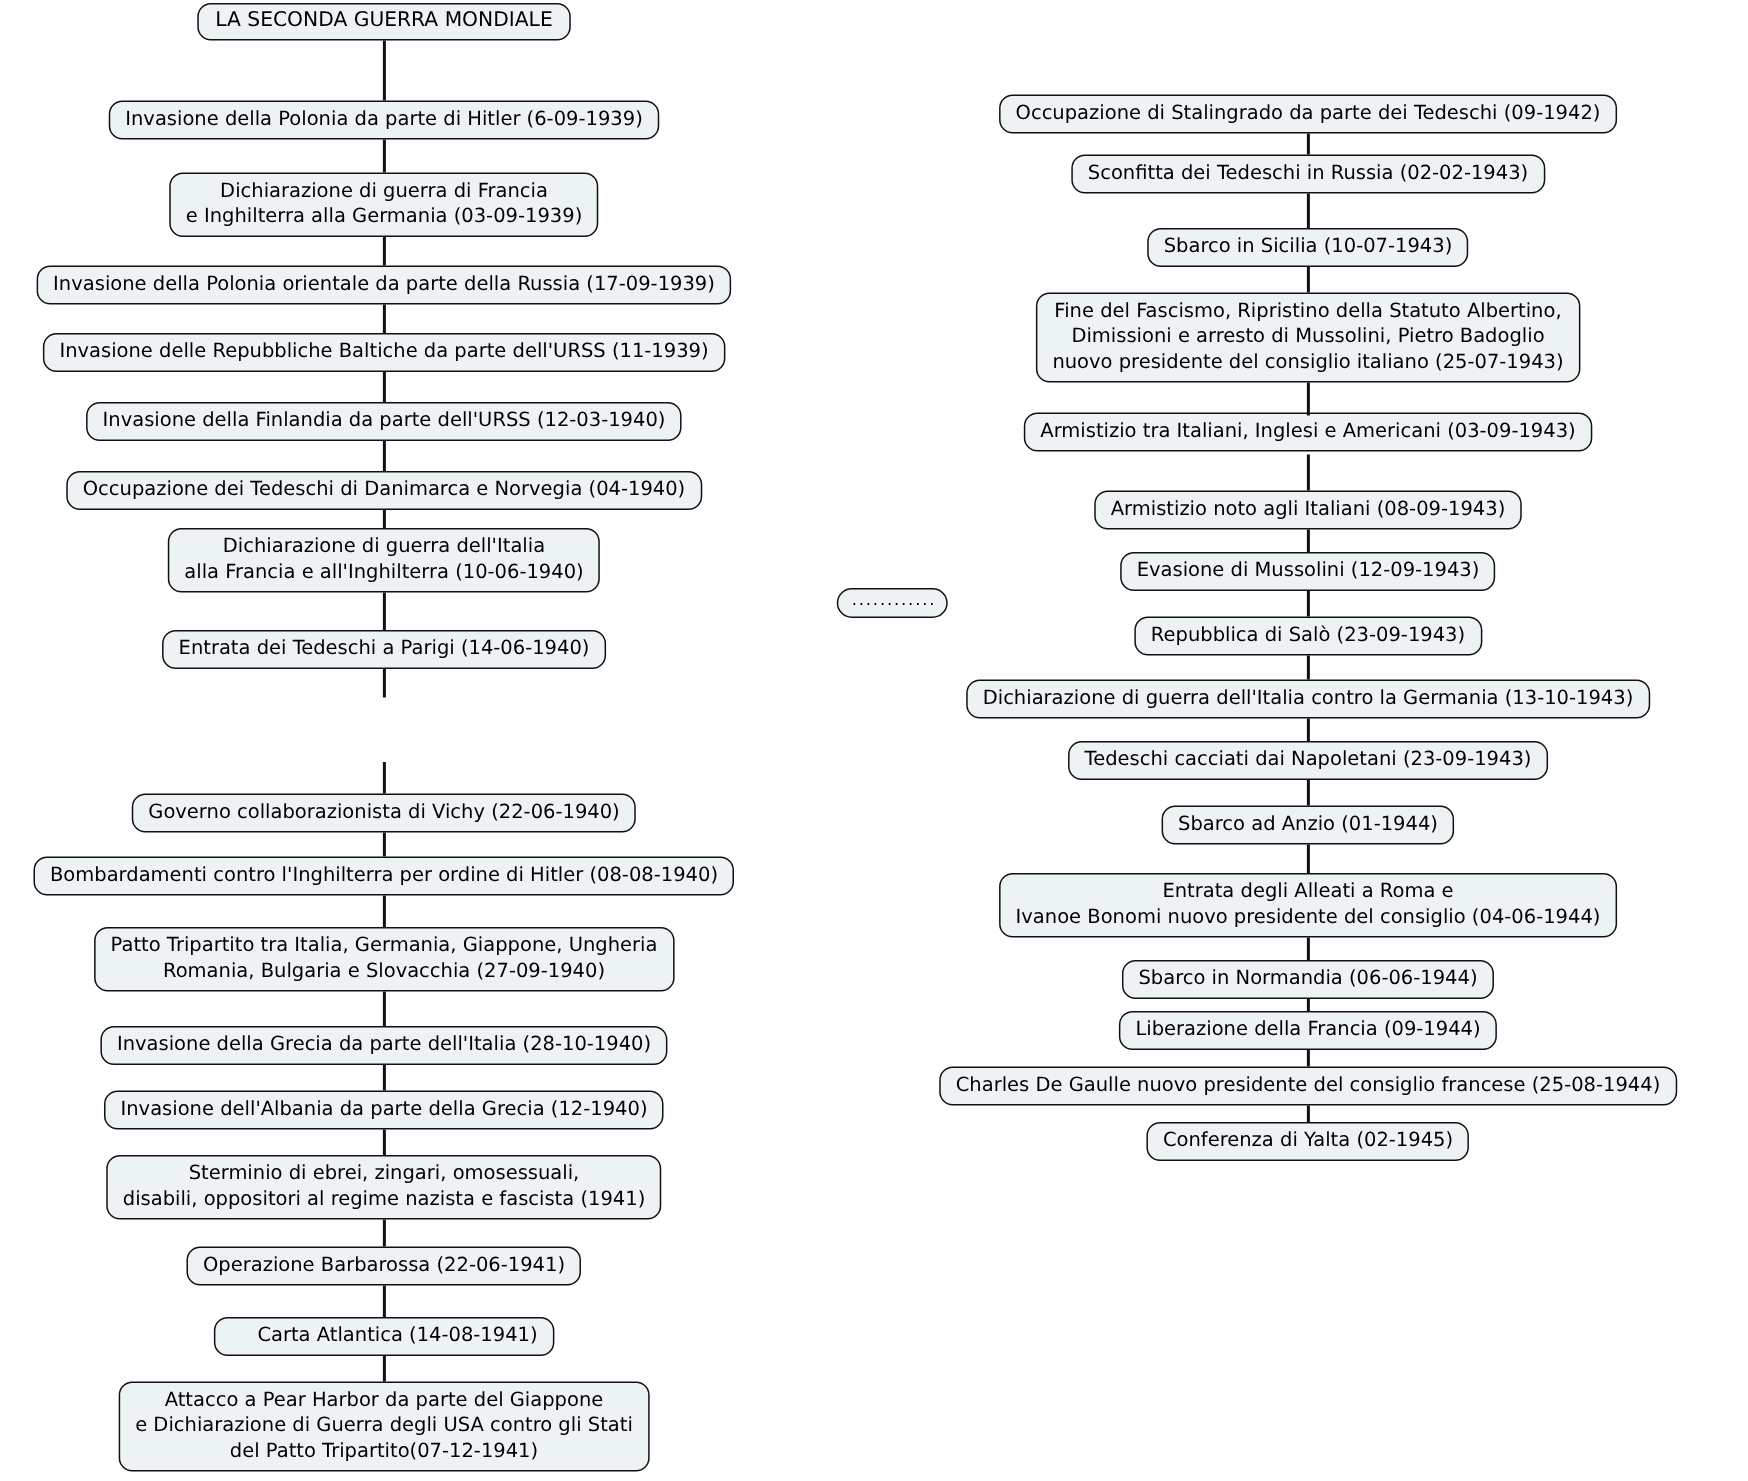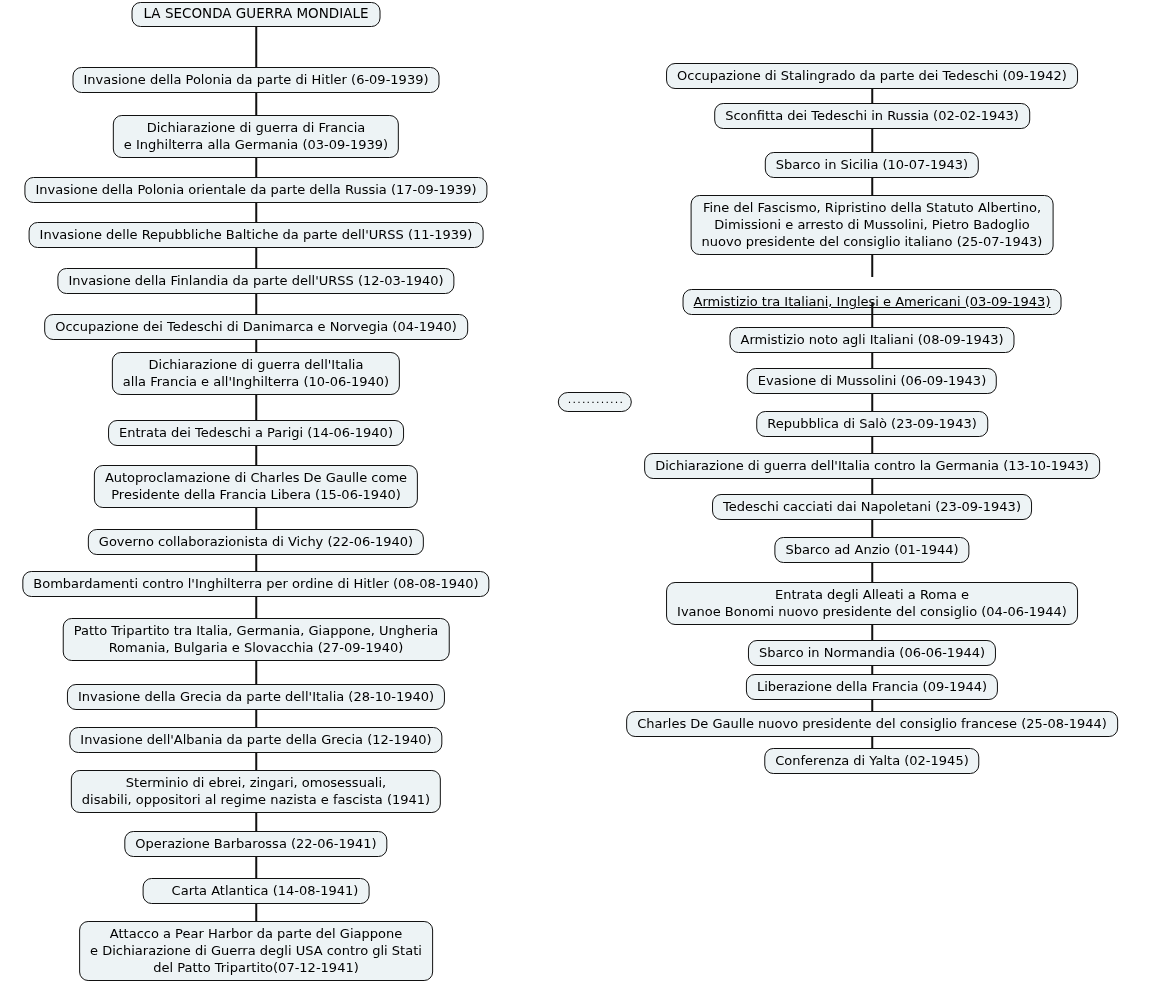--- a/index.html
+++ b/index.html
@@ -52,21 +52,20 @@
 <div id="canvas">
     <div class="node root" style="top: 2px; left: 256px;">LA SECONDA GUERRA MONDIALE</div>
     <div class="node" style="top: 67px; left: 256px;">Invasione della Polonia da parte di Hitler (6-09-1939)</div>
     <div class="node" style="top: 115px; left: 256px; text-align: center;">Dichiarazione di guerra di Francia<br>e Inghilterra alla Germania (03-09-1939)</div>
     <div class="node" style="top: 177px; left: 256px;">Invasione della Polonia orientale da parte della Russia (17-09-1939)</div>
     <div class="node" style="top: 222px; left: 256px;">Invasione delle Repubbliche Baltiche da parte dell'URSS (11-1939)</div>
     <div class="node" style="top: 268px; left: 256px;">Invasione della Finlandia da parte dell'URSS (12-03-1940)</div>
     <div class="node" style="top: 314px; left: 256px;">Occupazione dei Tedeschi di Danimarca e Norvegia (04-1940)</div>
     <div class="node" style="top: 352px; left: 256px;">Dichiarazione di guerra dell'Italia<br>alla Francia e all'Inghilterra (10-06-1940)</div>
     <div class="node" style="top: 420px; left: 256px;">Entrata dei Tedeschi a Parigi (14-06-1940)</div>
-    <div class="node" style="top: 465px; left: 256px;">Autoproclamazione di Charles De Gaulle come<br>Presidente della Francia Libera (15-06-1940)</div>
     <div class="node" style="top: 529px; left: 256px;">Governo collaborazionista di Vichy (22-06-1940)</div>
     <div class="node" style="top: 571px; left: 256px;">Bombardamenti contro l'Inghilterra per ordine di Hitler (08-08-1940)</div>
     <div class="node" style="top: 618px; left: 256px;">Patto Tripartito tra Italia, Germania, Giappone, Ungheria<br>Romania, Bulgaria e Slovacchia (27-09-1940)</div>
     <div class="node" style="top: 684px; left: 256px; text-align: center;">Invasione della Grecia da parte dell'Italia (28-10-1940)</div>
     <div class="node" style="top: 727px; left: 256px;">Invasione dell'Albania da parte della Grecia (12-1940)</div>
     <div class="node" style="top: 770px; left: 256px;">Sterminio di ebrei, zingari, omosessuali,<br>disabili, oppositori al regime nazista e fascista (1941)</div>
     <div class="node" style="top: 831px; left: 256px;">Operazione Barbarossa (22-06-1941)</div>
     <div class="node" style="top: 878px; left: 256px; padding-left: 28px;">Carta Atlantica (14-08-1941)</div>
     <div class="node" style="top: 921px; left: 256px;">Attacco a Pear Harbor da parte del Giappone<br>e Dichiarazione di Guerra degli USA contro gli Stati<br>del Patto Tripartito(07-12-1941)</div>
     <div class="connector" style="top: 27px; left: 256px; height: 40px;"></div>
@@ -84,23 +83,23 @@
     <div class="connector" style="top: 661px; left: 256px; height: 23px;"></div>
     <div class="connector" style="top: 710px; left: 256px; height: 17px;"></div>
     <div class="connector" style="top: 753px; left: 256px; height: 17px;"></div>
     <div class="connector" style="top: 813px; left: 256px; height: 18px;"></div>
     <div class="connector" style="top: 857px; left: 256px; height: 21px;"></div>
     <div class="connector" style="top: 904px; left: 256px; height: 17px;"></div>
     <div class="node" style="top: 63px; left: 872px;">Occupazione di Stalingrado da parte dei Tedeschi (09-1942)</div>
     <div class="node" style="top: 103px; left: 872px;">Sconfitta dei Tedeschi in Russia (02-02-1943)</div>
     <div class="node" style="top: 152px; left: 872px;">Sbarco in Sicilia (10-07-1943)</div>
     <div class="node" style="top: 195px; left: 872px;">Fine del Fascismo, Ripristino della Statuto Albertino,<br>Dimissioni e arresto di Mussolini, Pietro Badoglio<br>nuovo presidente del consiglio italiano (25-07-1943)</div>
-    <div class="node" style="top: 289px; left: 872px; text-decoration: underline;">Armistizio tra Italiani, Inglesi e Americani (03-09-1943)</div>
+    <div class="node" style="top: 275px; left: 872px;">Armistizio tra Italiani, Inglesi e Americani (03-09-1943)</div>
     <div class="node" style="top: 327px; left: 872px;">Armistizio noto agli Italiani (08-09-1943)</div>
-    <div class="node" style="top: 368px; left: 872px;">Evasione di Mussolini (06-09-1943)</div>
+    <div class="node" style="top: 368px; left: 872px;">Evasione di Mussolini (12-09-1943)</div>
     <div class="node" style="top: 411px; left: 872px;">Repubblica di Salò (23-09-1943)</div>
     <div class="node" style="top: 453px; left: 872px;">Dichiarazione di guerra dell'Italia contro la Germania (13-10-1943)</div>
     <div class="node" style="top: 494px; left: 872px;">Tedeschi cacciati dai Napoletani (23-09-1943)</div>
     <div class="node" style="top: 537px; left: 872px;">Sbarco ad Anzio (01-1944)</div>
     <div class="node" style="top: 582px; left: 872px;">Entrata degli Alleati a Roma e<br>Ivanoe Bonomi nuovo presidente del consiglio (04-06-1944)</div>
     <div class="node" style="top: 640px; left: 872px;">Sbarco in Normandia (06-06-1944)</div>
     <div class="node" style="top: 674px; left: 872px;">Liberazione della Francia (09-1944)</div>
     <div class="node" style="top: 711px; left: 872px;">Charles De Gaulle nuovo presidente del consiglio francese (25-08-1944)</div>
     <div class="node" style="top: 748px; left: 872px;">Conferenza di Yalta (02-1945)</div>
     <div class="connector" style="top: 89px; left: 872px; height: 14px;"></div>

